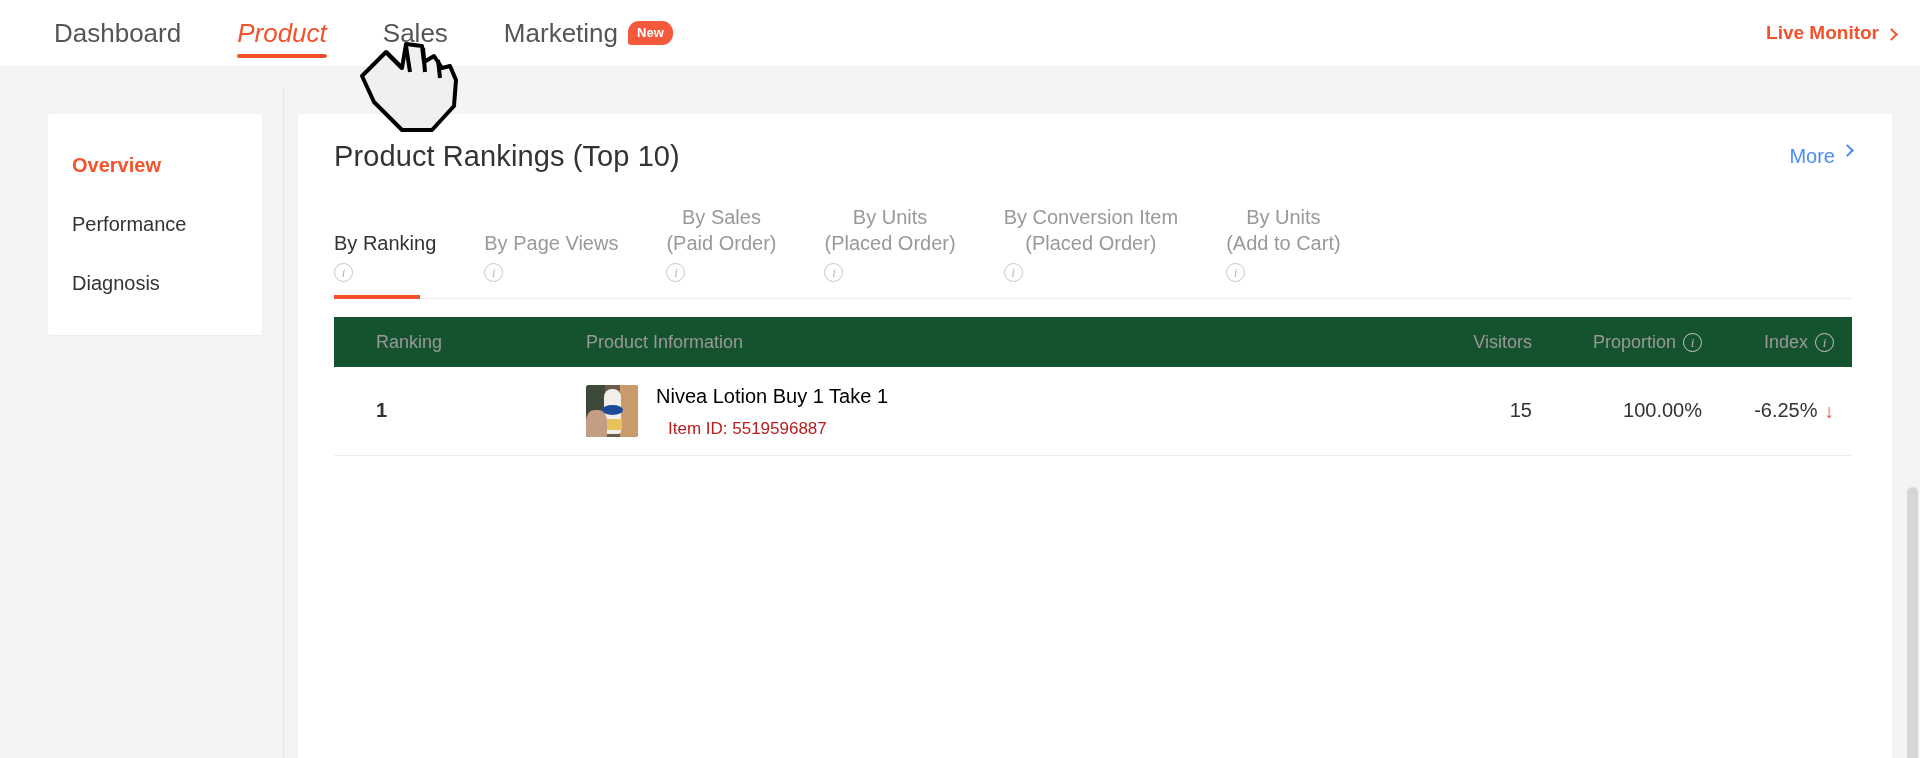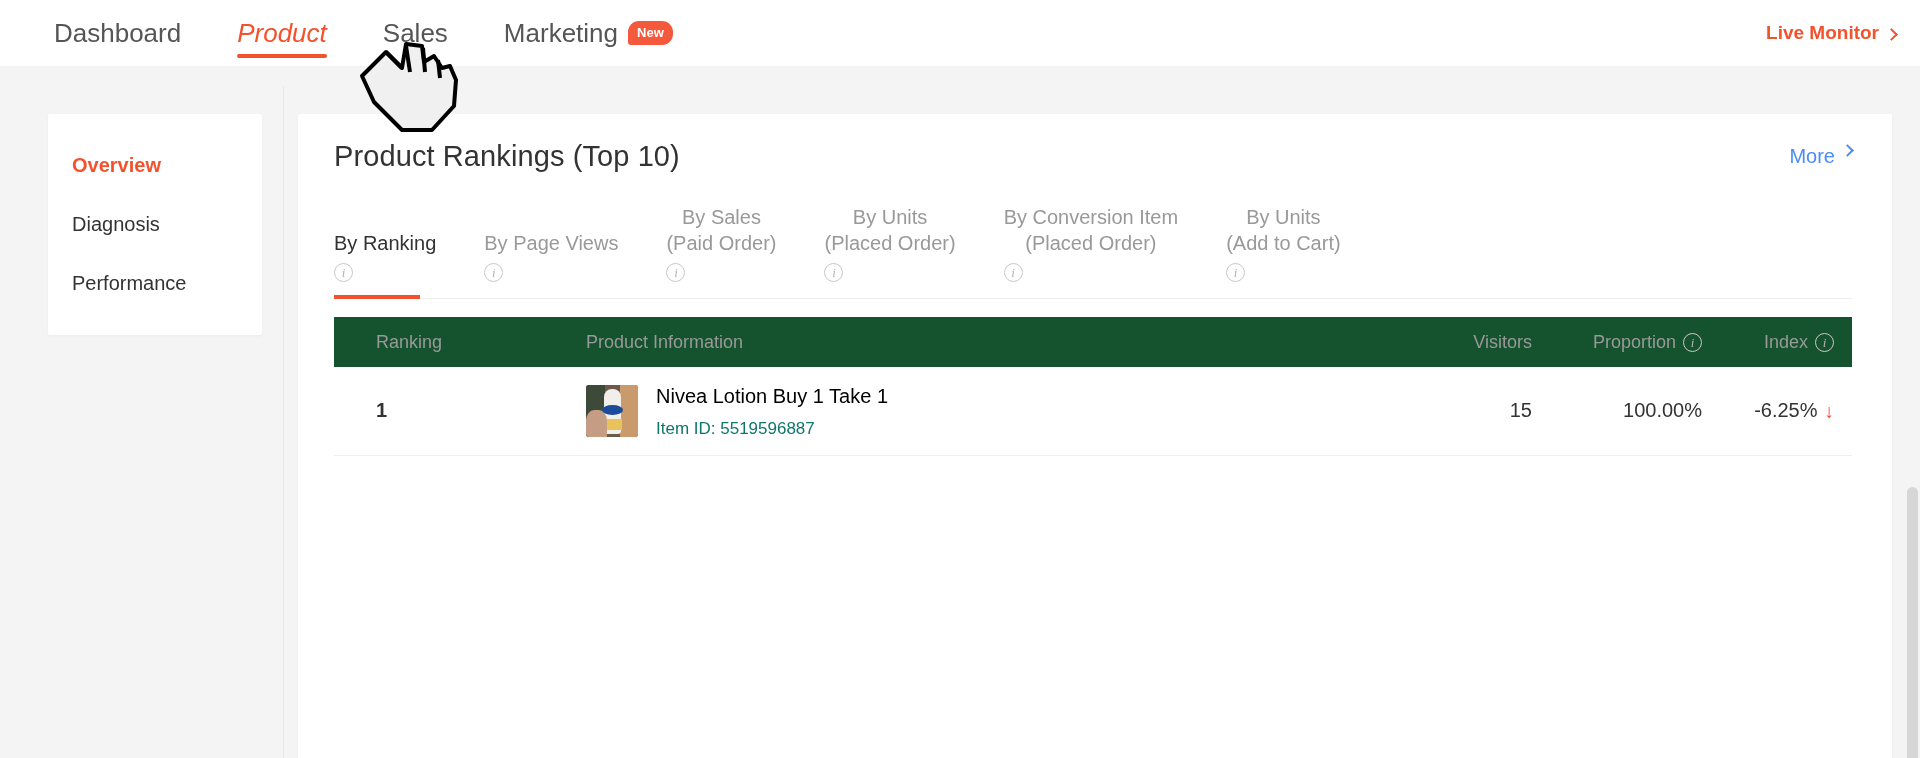--- a/index.html
+++ b/index.html
@@ -273,21 +273,21 @@
     background: #e8c25a;
   }
   .thumb .hand {
     position: absolute;
     left: 0; bottom: 0;
     width: 40%; height: 52%;
     background: #c59c84;
     border-radius: 40% 40% 0 0;
   }
   .prod-name { font-size: 20px; color: #000000; line-height: 1.35; }
-  .prod-id { font-size: 17px; color: #0f766e; margin-top: 9px; }
+  .prod-id { font-size: 17px; color: #b91c1c; margin-top: 9px; margin-left: 12px; }
   td.cell-visitors { text-align: right; color: #333333; }
   td.cell-proportion { text-align: right; color: #333333; }
   td.cell-index { text-align: right; padding-right: 18px; color: #333333; white-space: nowrap; }
   .arrow-down {
     display: inline-block;
     margin-left: 7px;
     color: #f4422d;
     font-size: 19px;
     line-height: 1;
     position: relative;
@@ -351,24 +351,24 @@
 </div>
 
 <div class="page">
 
   <div class="sidebar-col">
     <div class="sidebar-card">
       <div class="sidebar-item active">
         <span>Overview</span>
       </div>
       <div class="sidebar-item">
-        <span>Diagnosis</span>
+        <span>Performance</span>
       </div>
       <div class="sidebar-item">
-        <span>Performance</span>
+        <span>Diagnosis</span>
       </div>
     </div>
   </div>
 
   <div class="main-col">
     <div class="card">
 
       <div class="card-head">
         <div class="card-title">Product Rankings (Top 10)</div>
         <div class="more-link">

